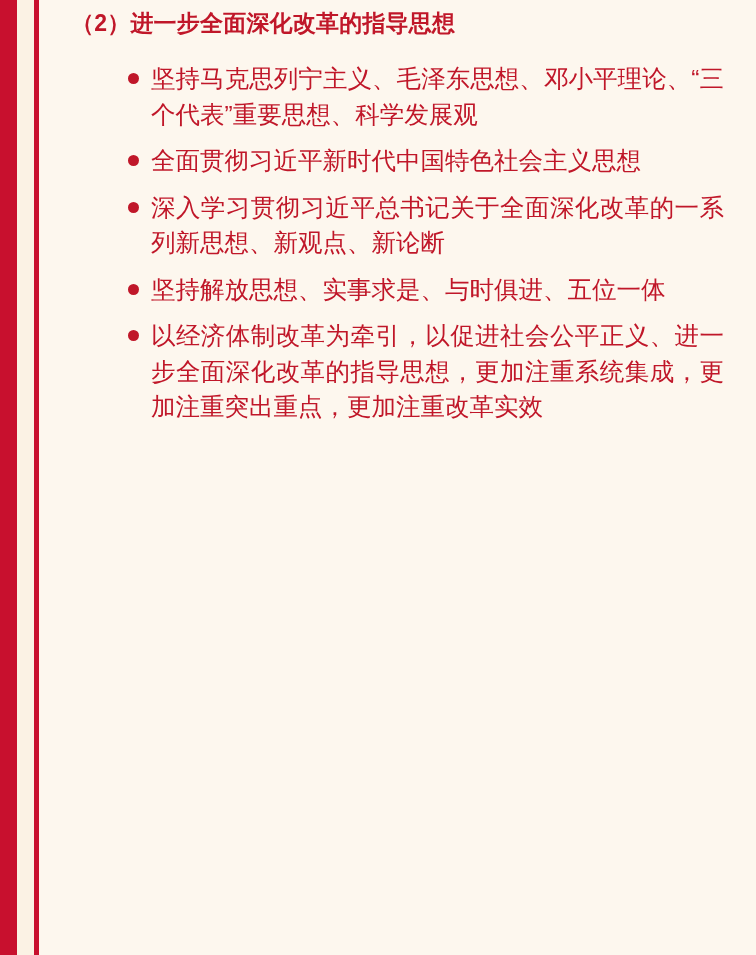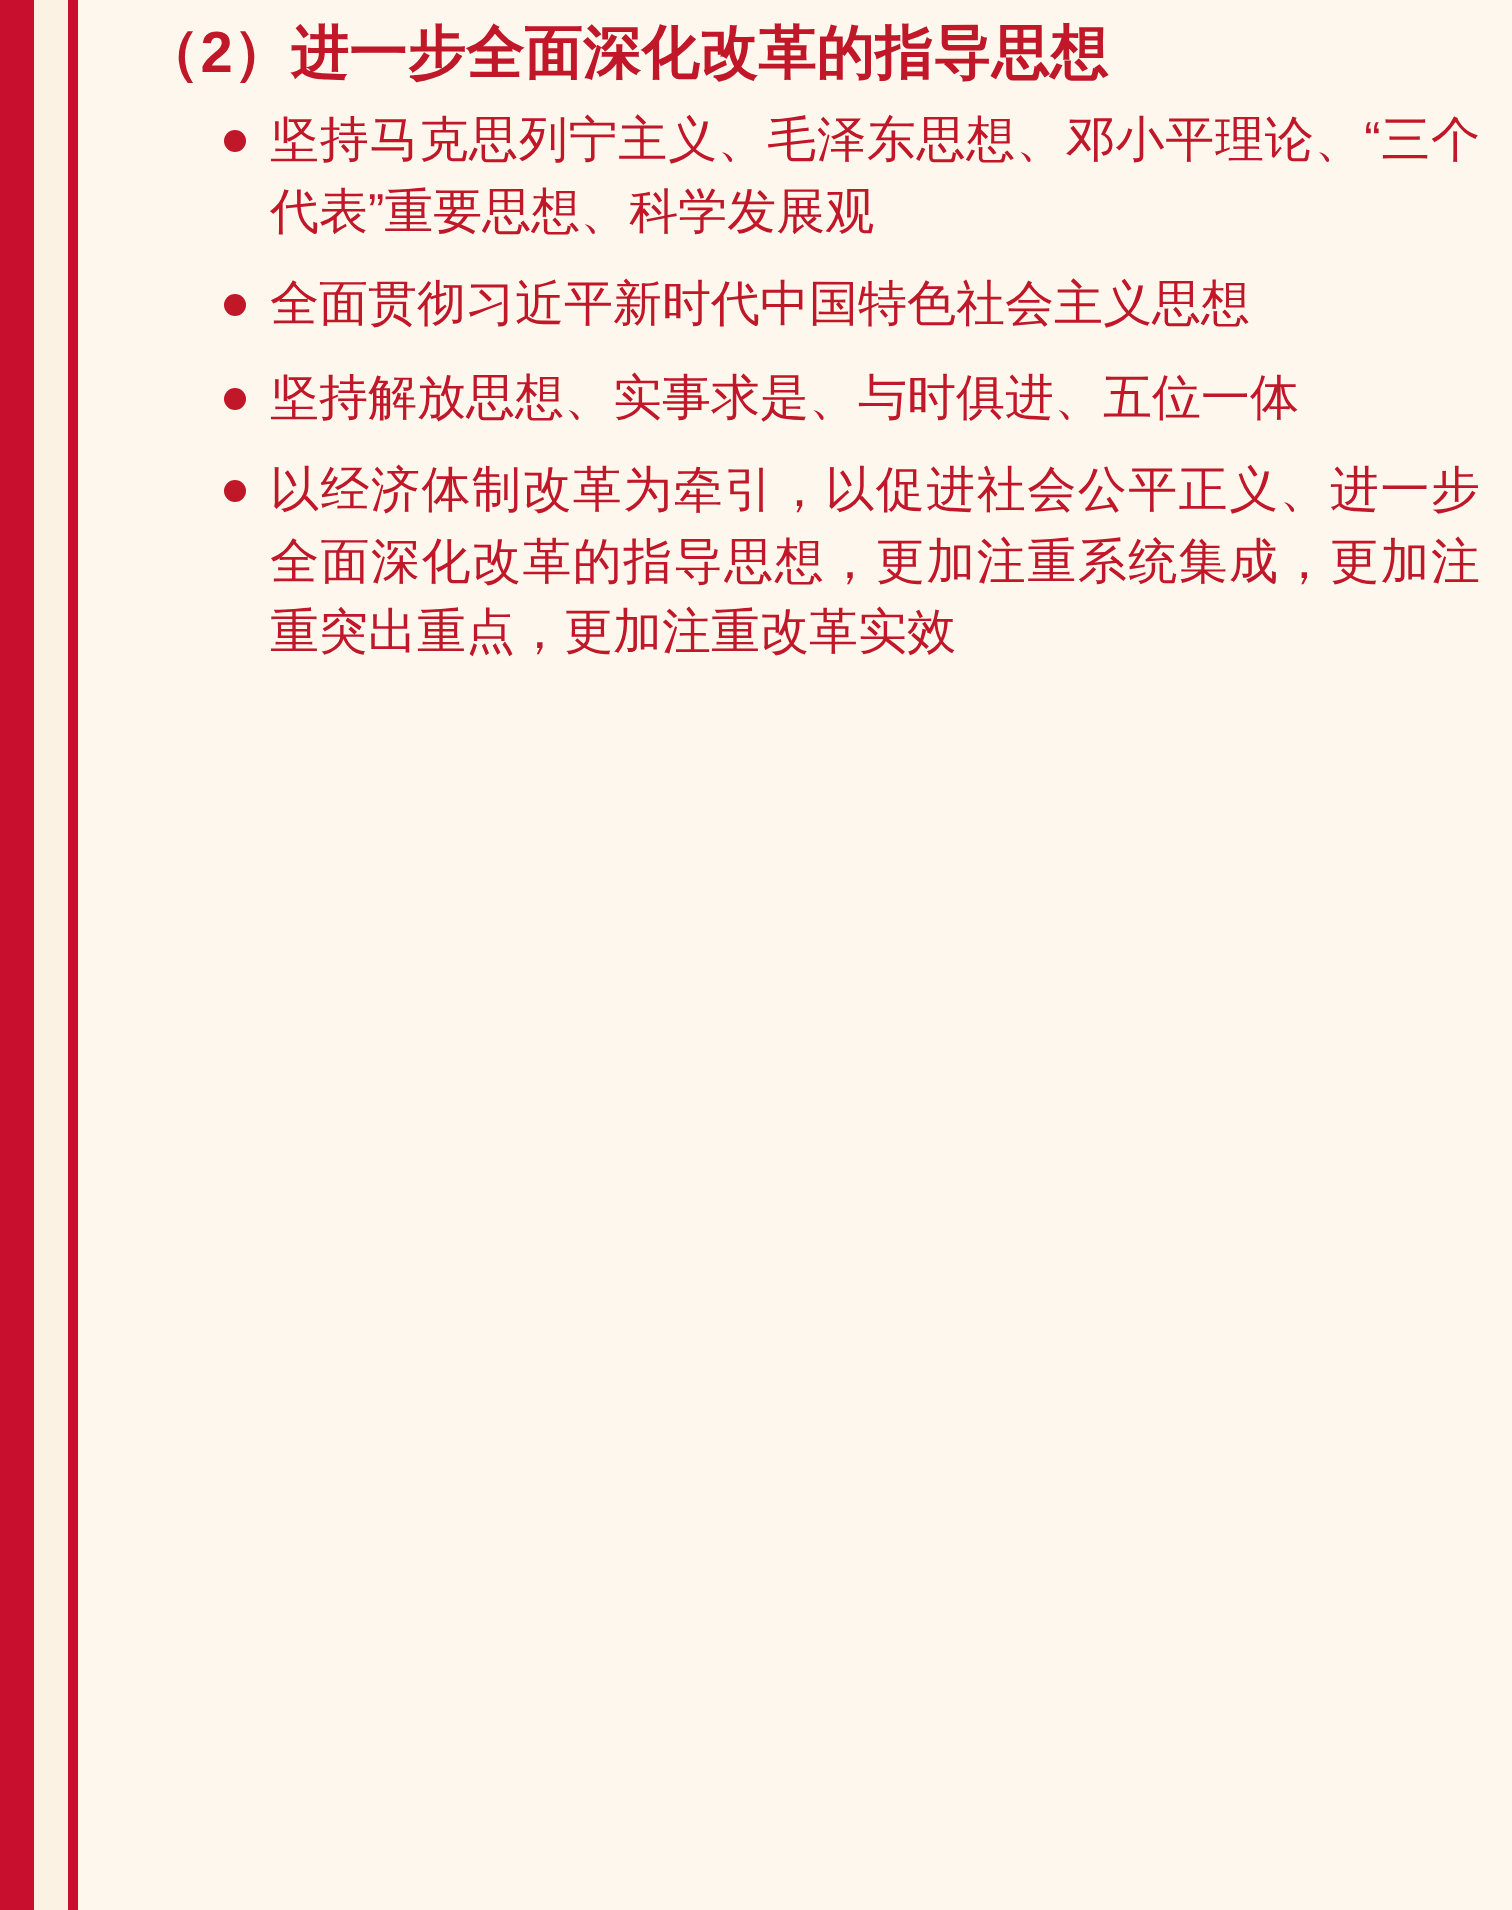--- a/index.html
+++ b/index.html
@@ -51,30 +51,30 @@
     left: 39px;
     top: 0;
     right: 0;
     bottom: 0;
     background: #fdf7ee;
     padding: 0;
   }
   .heading {
     margin: 0;
     padding: 8px 14px 6px 32px;
-    font-size: 29px;
+    font-size: 23px;
     font-weight: bold;
     color: #c01729;
     letter-spacing: 0.2px;
     line-height: 1.35;
     white-space: nowrap;
   }
   ul.points {
     list-style: none;
-    margin: 0;
+    margin: 16px;
     padding: 0 16px 0 96px;
   }
   ul.points li {
     position: relative;
     margin: 0 0 11px 0;
     font-size: 24.5px;
     line-height: 1.45;
     color: #c01729;
     letter-spacing: 0px;
     text-align: justify;
@@ -108,20 +108,24 @@
       <li>
         <span class="dot"></span>
         <span class="txt">坚持马克思列宁主义、毛泽东思想、邓小平理论、“三个代表”重要思想、科学发展观</span>
       </li>
       <li>
         <span class="dot"></span>
         <span class="txt">全面贯彻习近平新时代中国特色社会主义思想</span>
       </li>
       <li>
         <span class="dot"></span>
+        <span class="txt">深入学习贯彻习近平总书记关于全面深化改革的一系列新思想、新观点、新论断</span>
+      </li>
+      <li>
+        <span class="dot"></span>
         <span class="txt">坚持解放思想、实事求是、与时俱进、五位一体</span>
       </li>
       <li>
         <span class="dot"></span>
         <span class="txt">以经济体制改革为牵引，以促进社会公平正义、进一步全面深化改革的指导思想，更加注重系统集成，更加注重突出重点，更加注重改革实效</span>
       </li>
     </ul>
   </div>
 </div>
 

